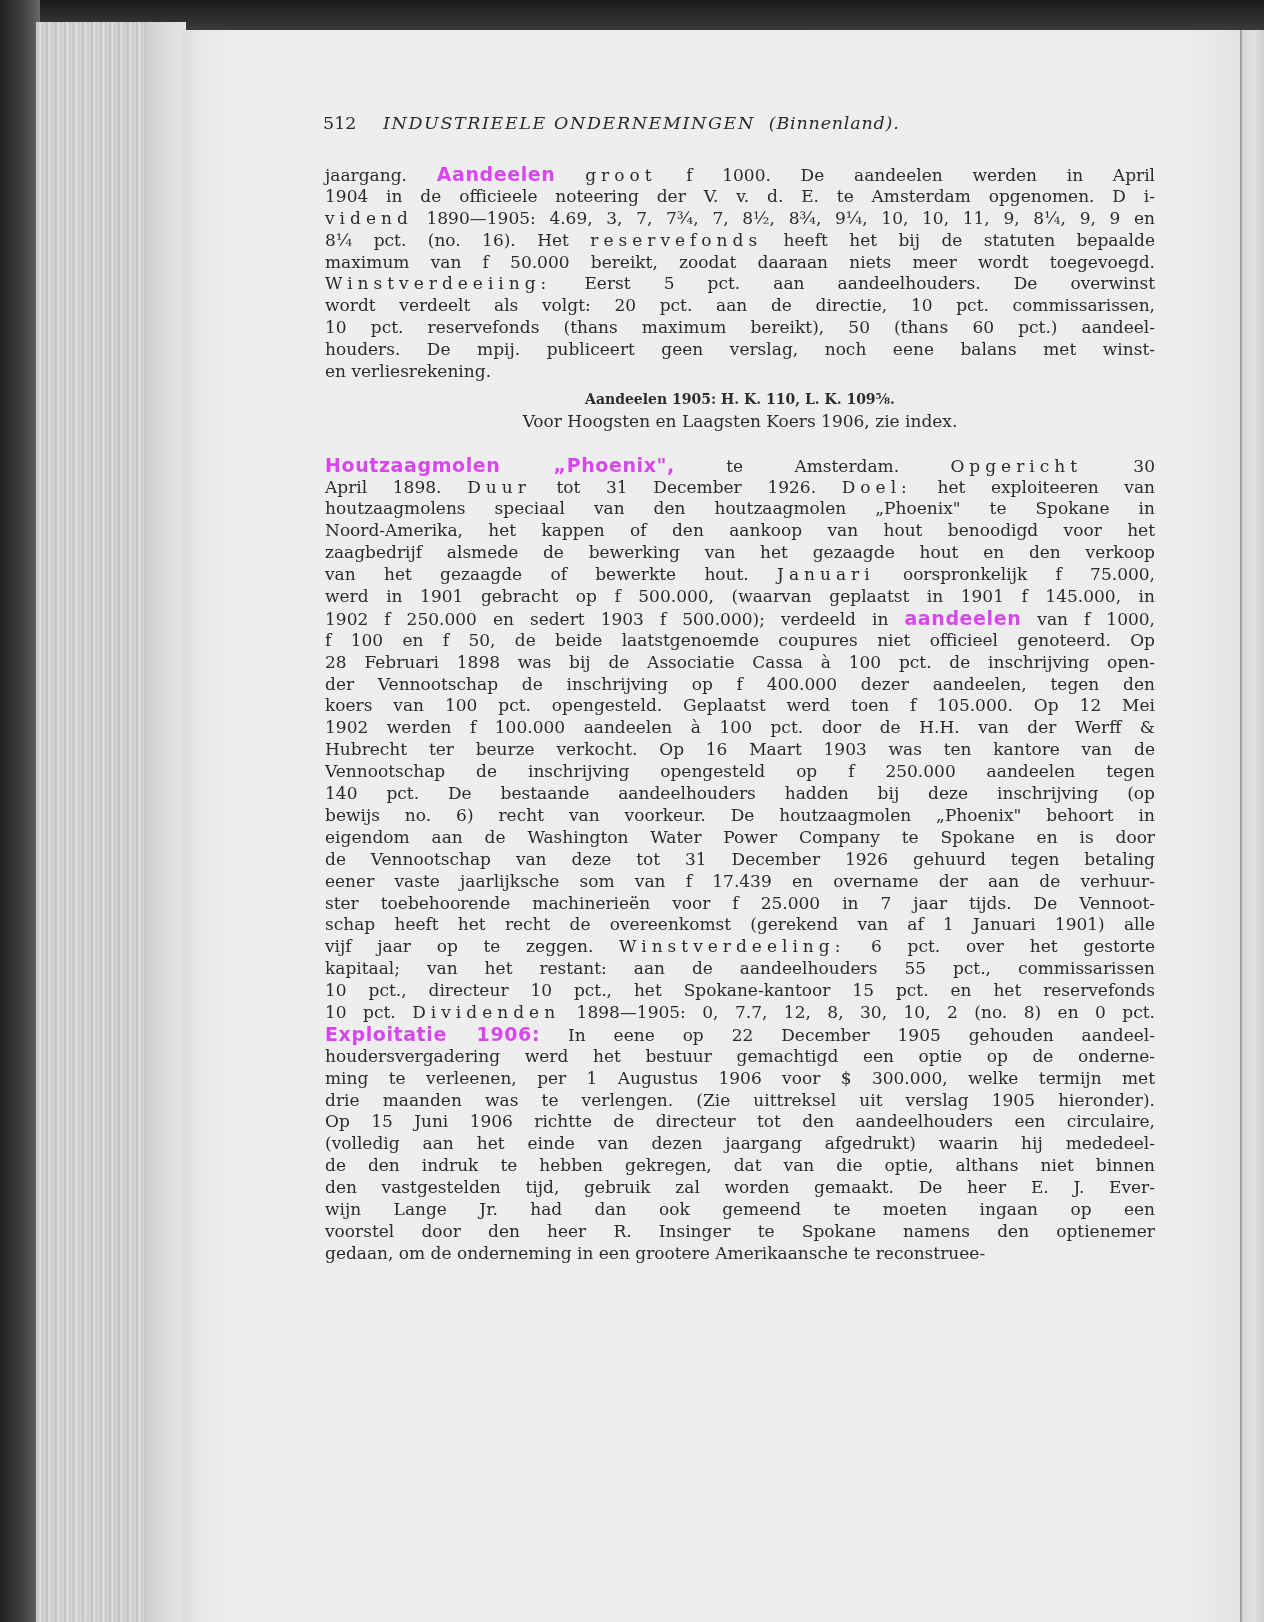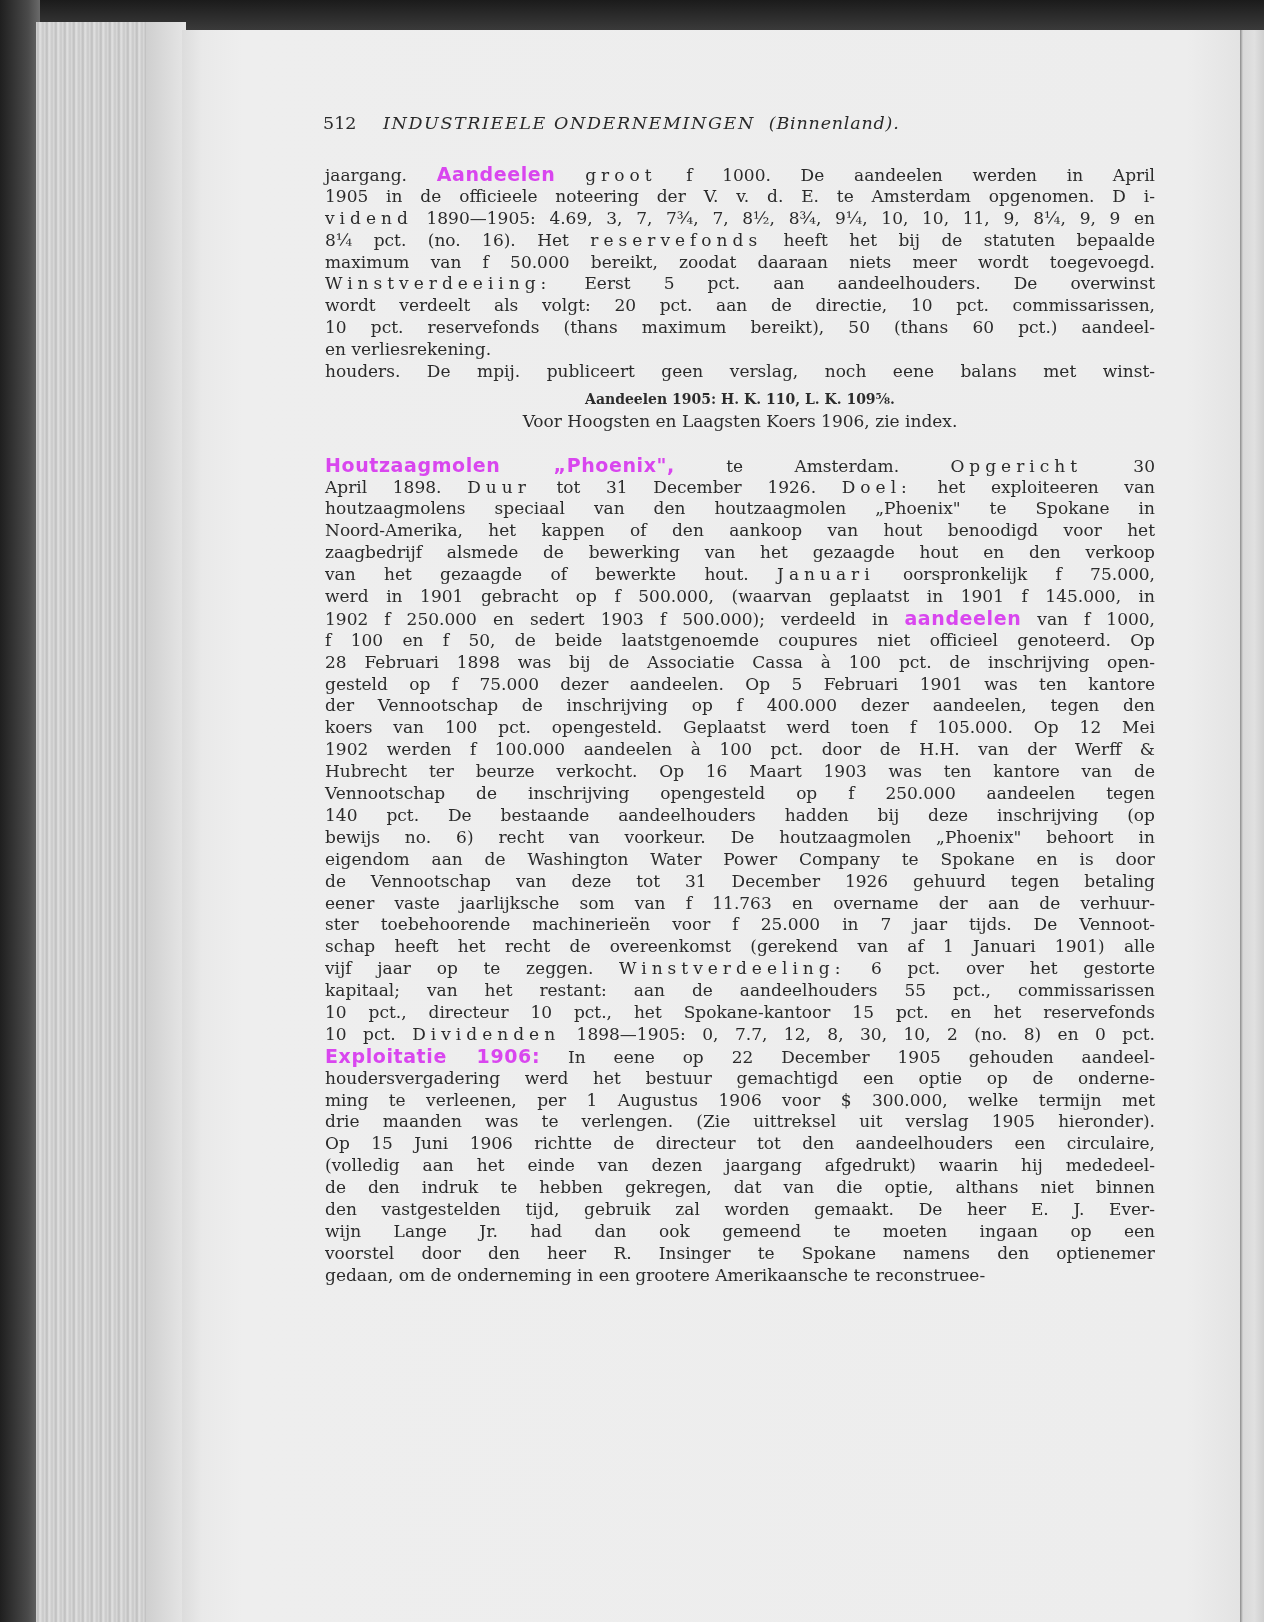--- a/index.html
+++ b/index.html
@@ -70,56 +70,55 @@
 <div class="right-edge"></div>
 
 <div class="running-head">
   <span class="pgno">512</span>
   <span class="title"><span>INDUSTRIEELE ONDERNEMINGEN</span><span class="sub">(Binnenland).</span></span>
 </div>
 
 <div class="text-col">
   <div id="entry1">
       <span class="line"><span>jaargang. </span><span class="bold">Aandeelen</span><span> </span><span class="sp">groot</span><span> f 1000. De aandeelen werden in April</span></span>
-      <span class="line"><span>1905 in de officieele noteering der V. v. d. E. te Amsterdam opgenomen. D i-</span></span>
+      <span class="line"><span>1904 in de officieele noteering der V. v. d. E. te Amsterdam opgenomen. D i-</span></span>
       <span class="line"><span class="sp">vidend</span><span> 1890—1905: 4.69, 3, 7, 7¾, 7, 8½, 8¾, 9¼, 10, 10, 11, 9, 8¼, 9, 9 en</span></span>
       <span class="line"><span>8¼ pct. (no. 16). Het </span><span class="sp">reservefonds</span><span> heeft het bij de statuten bepaalde</span></span>
       <span class="line"><span>maximum van f 50.000 bereikt, zoodat daaraan niets meer wordt toegevoegd.</span></span>
       <span class="line"><span class="sp">Winstverdeeiing:</span><span> Eerst 5 pct. aan aandeelhouders. De overwinst</span></span>
       <span class="line"><span>wordt verdeelt als volgt: 20 pct. aan de directie, 10 pct. commissarissen,</span></span>
       <span class="line"><span>10 pct. reservefonds (thans maximum bereikt), 50 (thans 60 pct.) aandeel-</span></span>
+      <span class="line"><span>houders. De mpij. publiceert geen verslag, noch eene balans met winst-</span></span>
       <span class="line last"><span>en verliesrekening.</span></span>
-      <span class="line"><span>houders. De mpij. publiceert geen verslag, noch eene balans met winst-</span></span>
     </div>
   <span class="gap-small"></span>
   <span class="line center small-center">Aandeelen 1905: H. K. 110, L. K. 109⅝.</span>
   <span class="line center">Voor Hoogsten en Laagsten Koers 1906, zie index.</span>
   <span class="gap"></span>
   <div id="entry2">
       <span class="line"><span class="bold">Houtzaagmolen „Phoenix",</span><span> te Amsterdam. </span><span class="sp">Opgericht</span><span> 30</span></span>
       <span class="line"><span>April 1898. </span><span class="sp">Duur</span><span> tot 31 December 1926. </span><span class="sp">Doel:</span><span> het exploiteeren van</span></span>
       <span class="line"><span>houtzaagmolens speciaal van den houtzaagmolen „Phoenix" te Spokane in</span></span>
       <span class="line"><span>Noord-Amerika, het kappen of den aankoop van hout benoodigd voor het</span></span>
       <span class="line"><span>zaagbedrijf alsmede de bewerking van het gezaagde hout en den verkoop</span></span>
       <span class="line"><span>van het gezaagde of bewerkte hout. </span><span class="sp">Januari</span><span> oorspronkelijk f 75.000,</span></span>
       <span class="line"><span>werd in 1901 gebracht op f 500.000, (waarvan geplaatst in 1901 f 145.000, in</span></span>
       <span class="line"><span>1902 f 250.000 en sedert 1903 f 500.000); verdeeld in </span><span class="bold">aandeelen</span><span> van f 1000,</span></span>
       <span class="line"><span>f 100 en f 50, de beide laatstgenoemde coupures niet officieel genoteerd. Op</span></span>
       <span class="line"><span>28 Februari 1898 was bij de Associatie Cassa à 100 pct. de inschrijving open-</span></span>
-      <span class="line"><span>gesteld op f 75.000 dezer aandeelen. Op 5 Februari 1901 was ten kantore</span></span>
       <span class="line"><span>der Vennootschap de inschrijving op f 400.000 dezer aandeelen, tegen den</span></span>
       <span class="line"><span>koers van 100 pct. opengesteld. Geplaatst werd toen f 105.000. Op 12 Mei</span></span>
       <span class="line"><span>1902 werden f 100.000 aandeelen à 100 pct. door de H.H. van der Werff &amp;</span></span>
       <span class="line"><span>Hubrecht ter beurze verkocht. Op 16 Maart 1903 was ten kantore van de</span></span>
       <span class="line"><span>Vennootschap de inschrijving opengesteld op f 250.000 aandeelen tegen</span></span>
       <span class="line"><span>140 pct. De bestaande aandeelhouders hadden bij deze inschrijving (op</span></span>
       <span class="line"><span>bewijs no. 6) recht van voorkeur. De houtzaagmolen „Phoenix" behoort in</span></span>
       <span class="line"><span>eigendom aan de Washington Water Power Company te Spokane en is door</span></span>
       <span class="line"><span>de Vennootschap van deze tot 31 December 1926 gehuurd tegen betaling</span></span>
-      <span class="line"><span>eener vaste jaarlijksche som van f 11.763 en overname der aan de verhuur-</span></span>
+      <span class="line"><span>eener vaste jaarlijksche som van f 17.439 en overname der aan de verhuur-</span></span>
       <span class="line"><span>ster toebehoorende machinerieën voor f 25.000 in 7 jaar tijds. De Vennoot-</span></span>
       <span class="line"><span>schap heeft het recht de overeenkomst (gerekend van af 1 Januari 1901) alle</span></span>
       <span class="line"><span>vijf jaar op te zeggen. </span><span class="sp">Winstverdeeling:</span><span> 6 pct. over het gestorte</span></span>
       <span class="line"><span>kapitaal; van het restant: aan de aandeelhouders 55 pct., commissarissen</span></span>
       <span class="line"><span>10 pct., directeur 10 pct., het Spokane-kantoor 15 pct. en het reservefonds</span></span>
       <span class="line"><span>10 pct. </span><span class="sp">Dividenden</span><span> 1898—1905: 0, 7.7, 12, 8, 30, 10, 2 (no. 8) en 0 pct.</span></span>
       <span class="line"><span class="bold">Exploitatie 1906:</span><span> In eene op 22 December 1905 gehouden aandeel-</span></span>
       <span class="line"><span>houdersvergadering werd het bestuur gemachtigd een optie op de onderne-</span></span>
       <span class="line"><span>ming te verleenen, per 1 Augustus 1906 voor $ 300.000, welke termijn met</span></span>
       <span class="line"><span>drie maanden was te verlengen. (Zie uittreksel uit verslag 1905 hieronder).</span></span>

